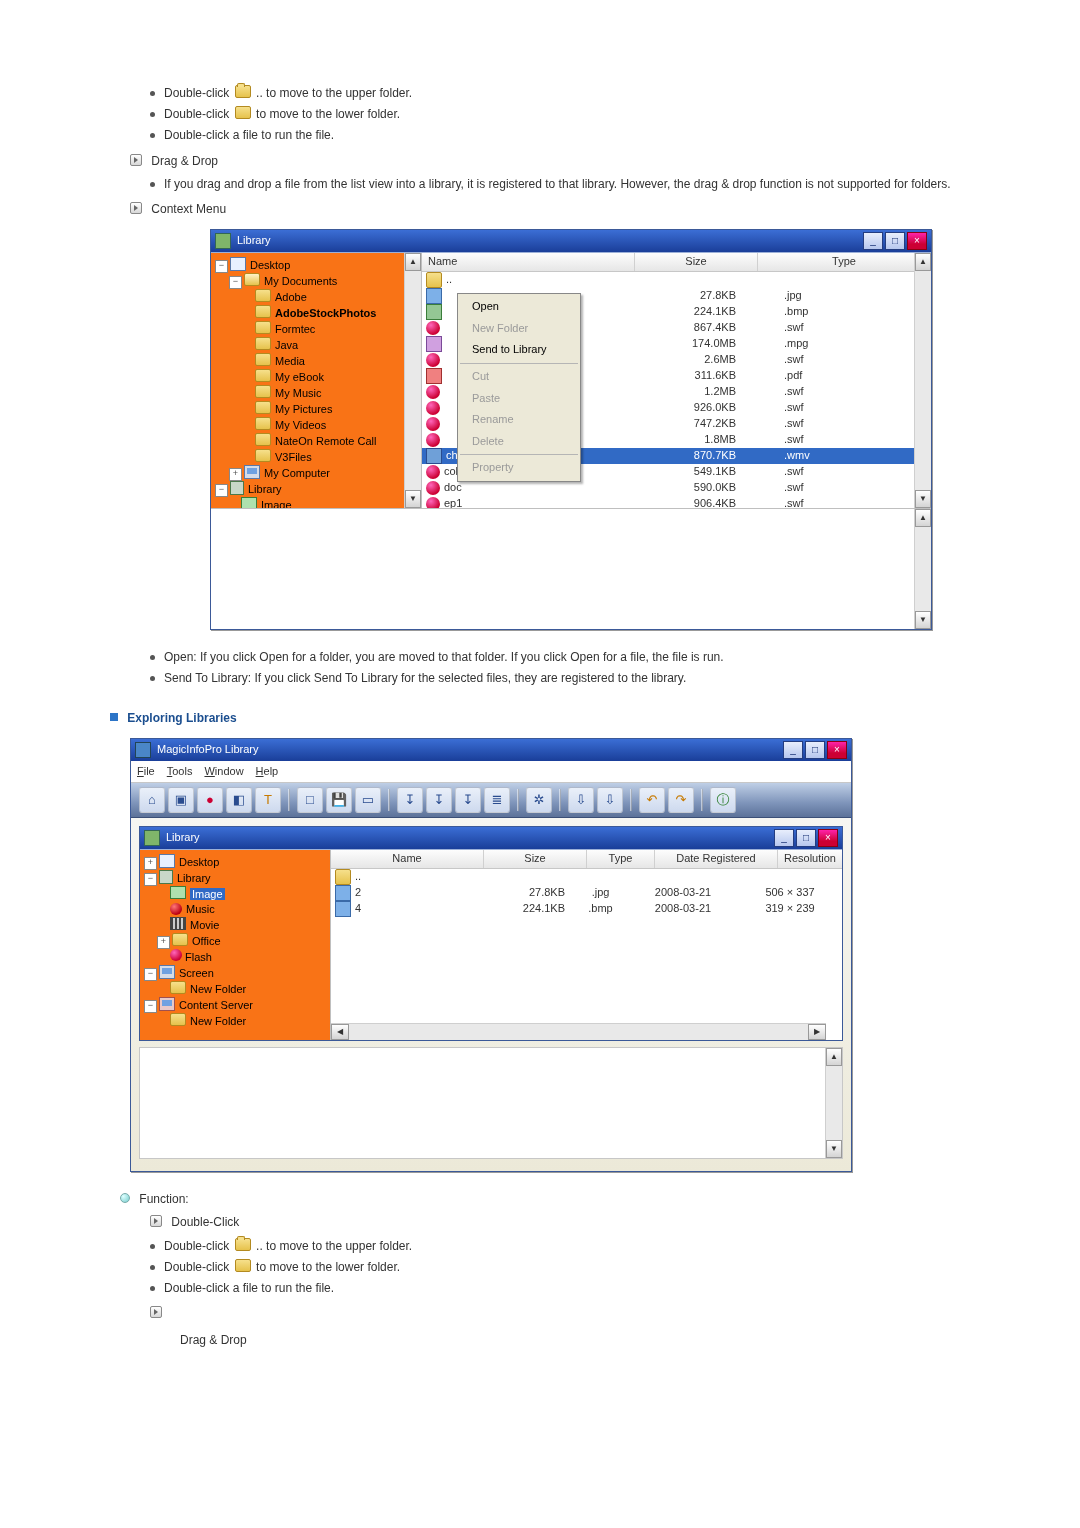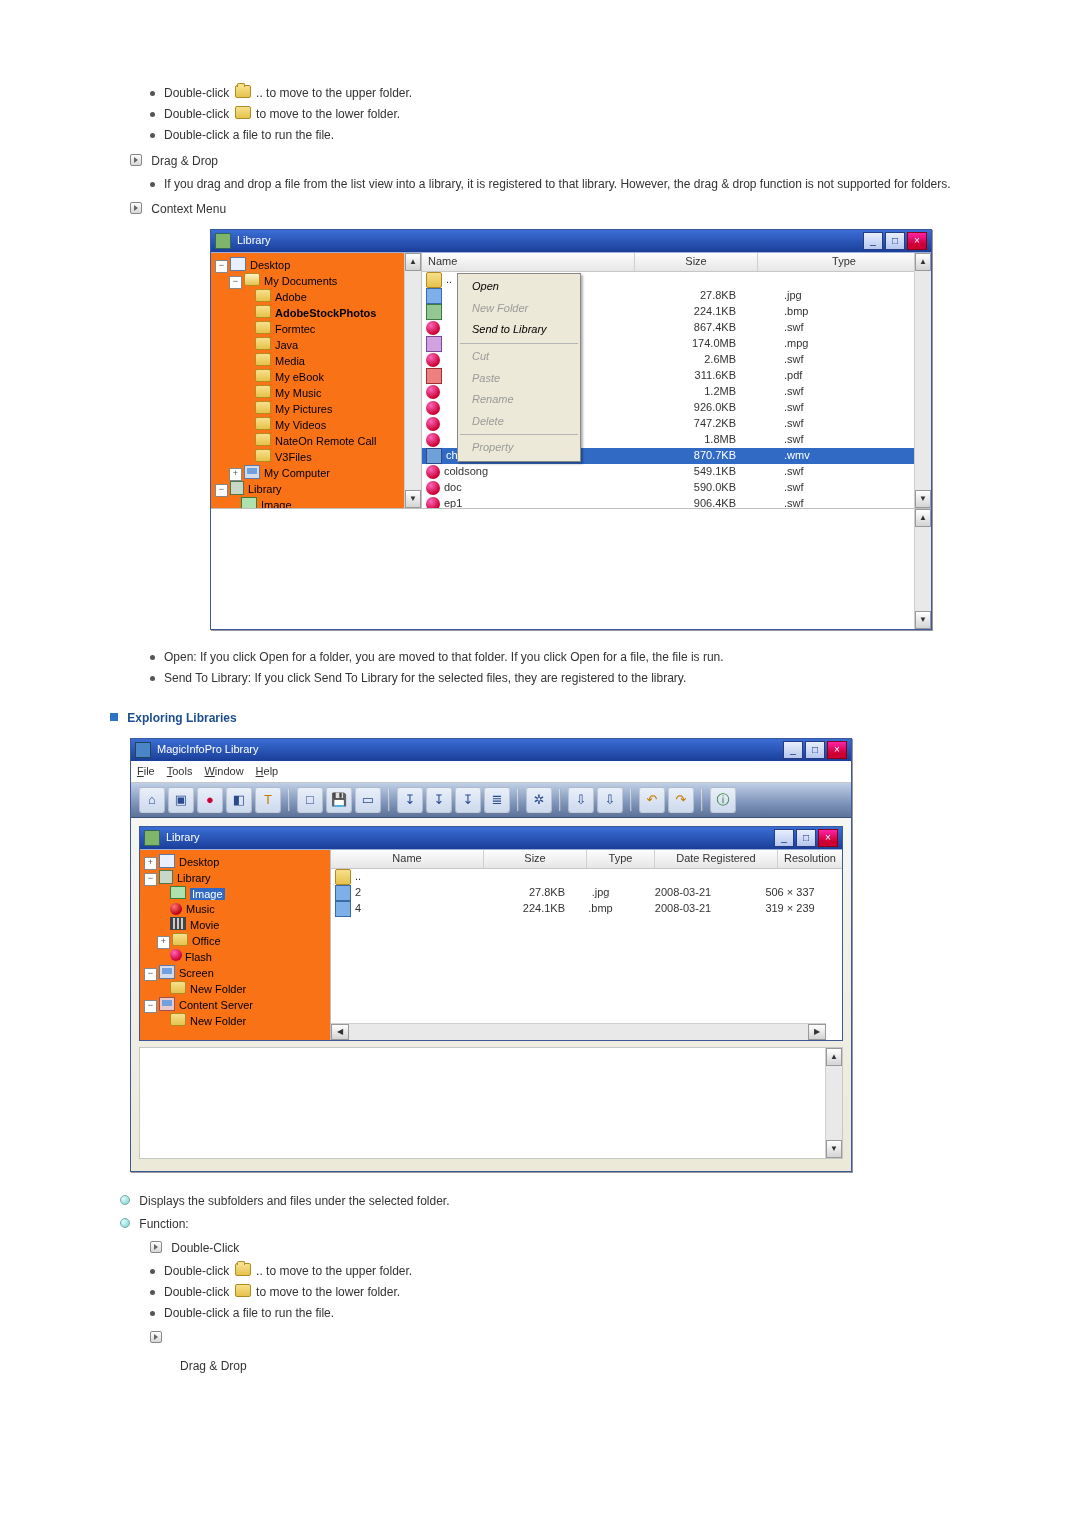--- a/index.html
+++ b/index.html
@@ -83,21 +83,21 @@
   .fico.swf{border-radius:50%;background:radial-gradient(circle at 35% 30%,#f6b,#c03 70%);}
   .fico.jpg{background:#7db0e8;border:1px solid #3a6aa8;}
   .fico.bmp{background:#94c794;border:1px solid #3a7d3a;}
   .fico.mpg{background:#d0a0e0;border:1px solid #7a4a98;}
   .fico.pdf{background:#f08080;border:1px solid #a03030;}
   .fico.wmv{background:#6fa0d8;border:1px solid #2a4c8f;}
   .fico.up{background:linear-gradient(#f6e08c,#e6c24c);border:1px solid #b38a20;border-radius:2px;}
   .lrow.selrow{background:#316ac5;color:#fff;}
 
   
-  .ctxmenu{position:absolute;left:35px;top:20px;width:122px;background:var(--panel);border:1px solid #888;box-shadow:2px 2px 2px rgba(0,0,0,.3);font-size:11px;padding:2px 0;z-index:5;font-style:italic;}
+  .ctxmenu{position:absolute;left:35px;top:40px;width:122px;background:var(--panel);border:1px solid #888;box-shadow:2px 2px 2px rgba(0,0,0,.3);font-size:11px;padding:2px 0;z-index:5;}
   .ctxmenu .mi{padding:2px 10px 2px 14px;color:#000;}
   .ctxmenu .mi.dis{color:var(--ctx-greyed);}
   .ctxmenu .sep{height:1px;background:#b5b5b5;margin:2px 2px;}
 
   .win-lower{height:120px;border-top:1px solid var(--grid);position:relative;background:#fff;}
 
   
   .win2{width:720px;}
   .menubar{background:#fff;border-bottom:1px solid #c7c7c7;font-size:11px;padding:2px 6px;display:flex;gap:12px;}
   .menubar span u{text-decoration:underline;}
@@ -482,24 +482,20 @@
       <div class="lower2">
         <div class="scroll-v">
           <div class="sbtn">▲</div>
           <div class="track"></div>
           <div class="sbtn">▼</div>
         </div>
       </div>
     </div>
   </div>
 
-  <div style="margin-top:20px;margin-left:-30px;">
-    <span class="circle-bullet"></span>
-    <span>Displays the subfolders and files under the selected folder.</span>
-  </div>
   <div style="margin-top:4px;margin-left:-30px;">
     <span class="circle-bullet"></span>
     <span>Function:</span>
   </div>
   <div style="margin-left:0;margin-top:4px;">
     <span class="arrow-head"></span>
     <span>Double-Click</span>
   </div>
   <ul class="bullets indent-2">
     <li>

